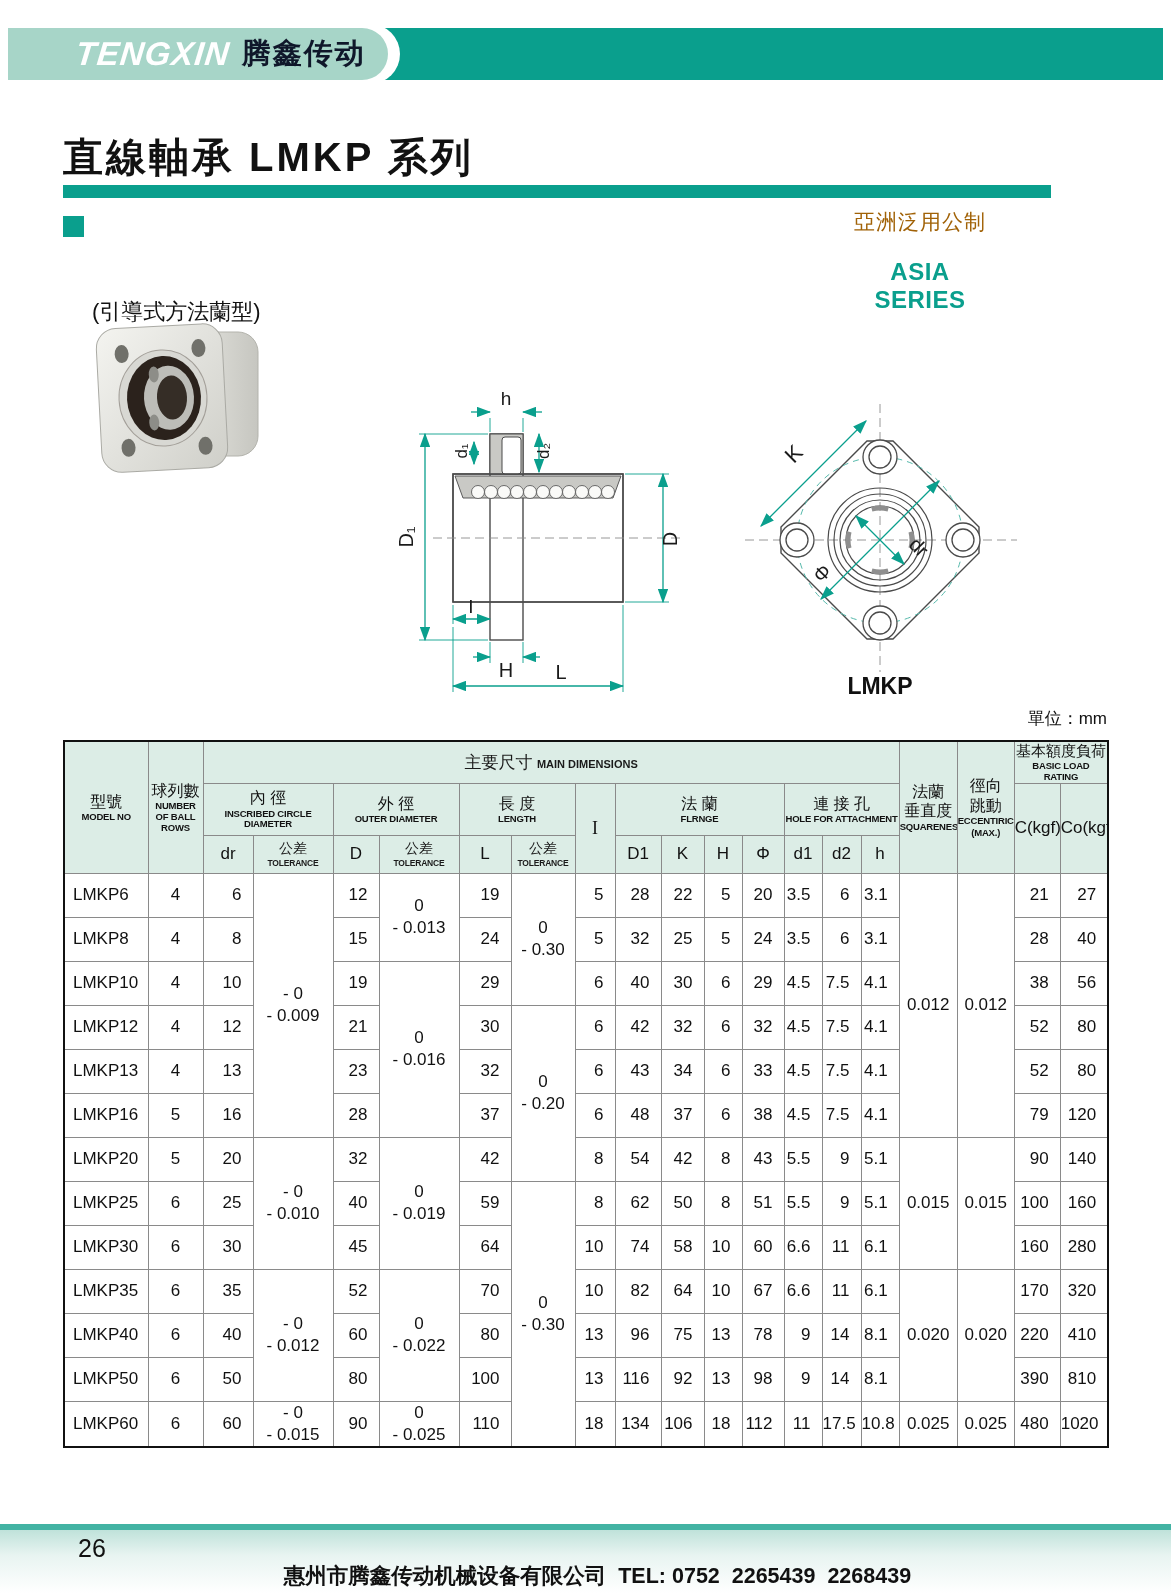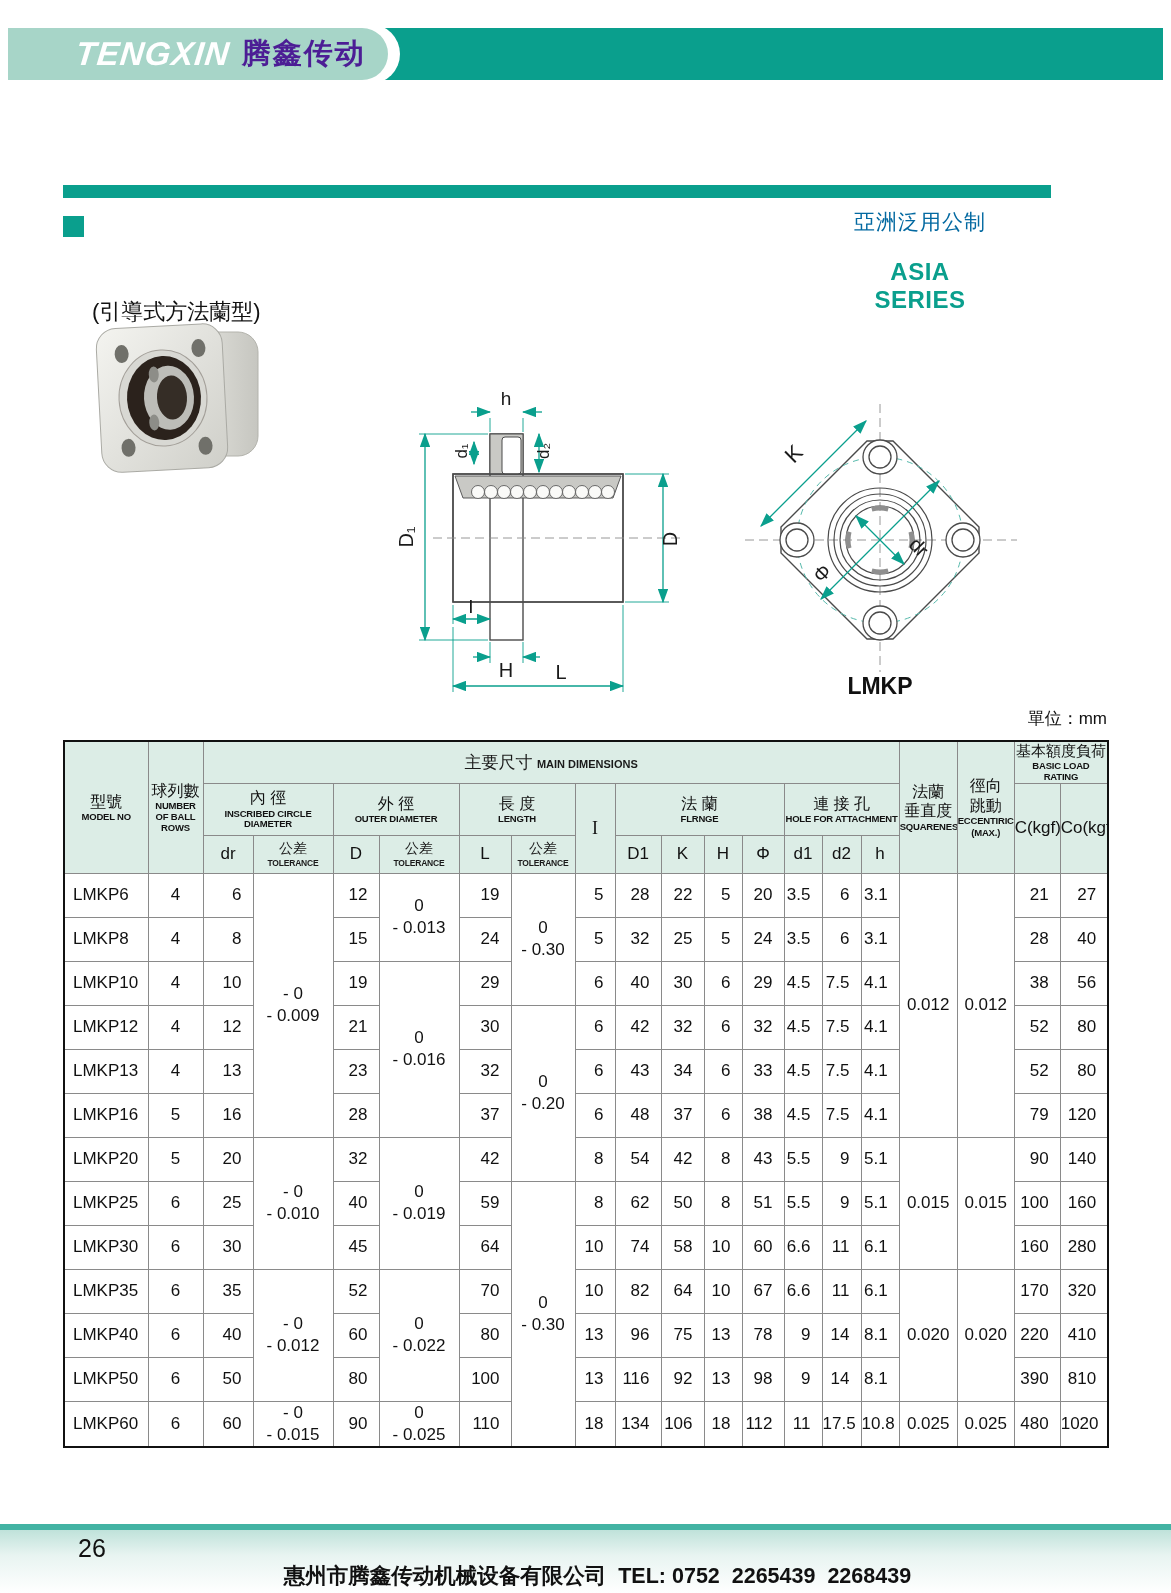--- a/index.html
+++ b/index.html
@@ -4,30 +4,30 @@
 <style>
   html,body{margin:0;padding:0;background:#ffffff;}
   body{font-family:"Liberation Sans",sans-serif;color:#1a1a1a;}
   .page{position:relative;width:1171px;height:1593px;background:#fff;overflow:hidden;}
 
   
   .banner-dark{position:absolute;left:338px;top:28px;width:825px;height:52px;background:#0a9f8d;}
   .banner-cap-white{position:absolute;left:0;top:24px;width:400px;height:60px;background:#fff;border-radius:0 60px 60px 0;}
   .banner-light{position:absolute;left:8px;top:28px;width:380px;height:52px;background:#a7d5c8;border-radius:0 52px 52px 0;display:flex;align-items:center;padding-left:68px;box-sizing:border-box;}
   .logo-en{font-size:33px;font-weight:bold;font-style:italic;color:#fff;letter-spacing:1px;transform:skewX(-6deg);}
-  .logo-cn{font-size:29px;font-weight:bold;color:#4c1d95;margin-left:12px;letter-spacing:2px;}
+  .logo-cn{font-size:29px;font-weight:bold;color:#0f172a;margin-left:12px;letter-spacing:2px;}
 
   
   .page-title{position:absolute;left:63px;top:130px;font-size:40px;font-weight:bold;letter-spacing:3px;color:#111;}
   .title-bar{position:absolute;left:63px;top:185px;width:988px;height:13px;background:#0a9f8d;}
   .section-bullet{position:absolute;left:63px;top:216px;width:21px;height:21px;background:#0a9f8d;}
   .section-title{position:absolute;left:96px;top:200px;font-size:38px;font-weight:bold;color:#111;letter-spacing:1px;}
   .section-sub{position:absolute;left:92px;top:256px;font-size:22px;color:#111;margin-top:41px;}
   .series-box{position:absolute;left:845px;top:208px;width:150px;text-align:center;}
-  .series-cn{font-size:21px;color:#0369a1;letter-spacing:1px;}
+  .series-cn{font-size:21px;color:#a16207;letter-spacing:1px;}
   .series-en{font-size:24px;font-weight:bold;color:#0a9f8d;margin-top:22px;letter-spacing:0.5px;}
 
   
   .fig{position:absolute;}
   .dim-line{stroke:#0a9f8d;stroke-width:1.3;fill:none;}
   .dim-ext{stroke:#0a9f8d;stroke-width:0.9;fill:none;}
   .dim-text{fill:#1a1a1a;font-family:"Liberation Sans",sans-serif;}
   .part-line{stroke:#4a4a4a;stroke-width:1.4;fill:none;}
   .cline{stroke:#8d8d8d;stroke-width:0.9;stroke-dasharray:9 5;fill:none;}
   .tealdash{stroke:#55b9ab;stroke-width:1;stroke-dasharray:6 5;fill:none;}
@@ -70,20 +70,21 @@
 
 <div class="page">
 
   <div class="banner-dark"></div>
   <div class="banner-cap-white"></div>
   <div class="banner-light">
     <span class="logo-en">TENGXIN</span>
     <span class="logo-cn">腾鑫传动</span>
   </div>
 
+  <div class="page-title">直線軸承 LMKP 系列</div>
   <div class="title-bar"></div>
   <div class="section-bullet"></div>
   <div class="section-sub">(引導式方法蘭型)</div>
   <div class="series-box">
     <div class="series-cn">亞洲泛用公制</div>
     <div class="series-en">ASIA SERIES</div>
   </div>
 
   <div class="fig" style="left:83px;top:310px;width:190px;height:172px;">
     <svg width="190" height="172" viewBox="0 0 190 172">

